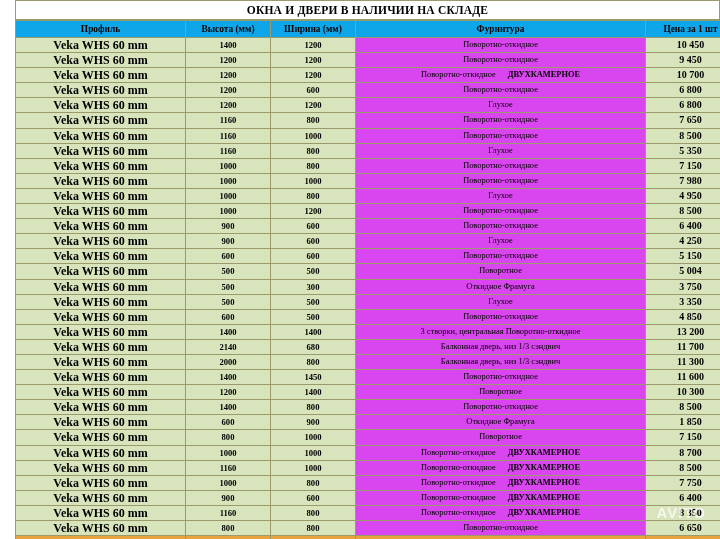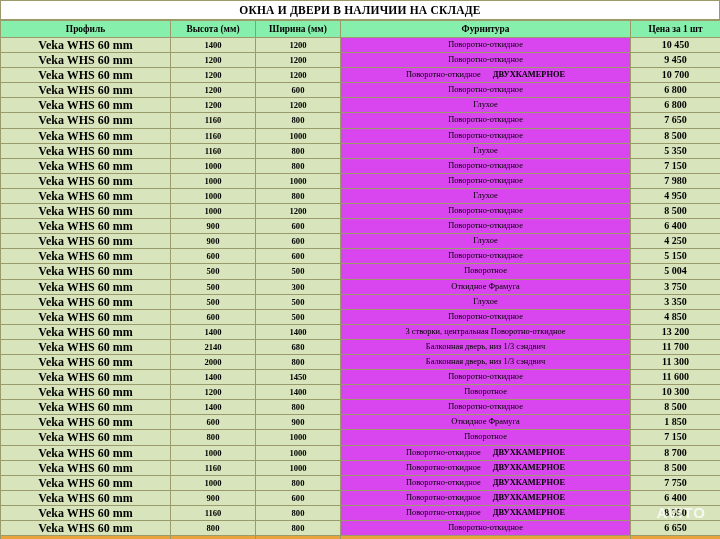--- a/index.html
+++ b/index.html
@@ -11,20 +11,21 @@
     height: 539px;
     background: #ffffff;
     font-family: "Liberation Serif", serif;
     overflow: hidden;
   }
   .sheet {
     width: 720px;
     height: 539px;
     position: relative;
     box-sizing: border-box;
+    padding-left: 15px;
   }
   .title-bar {
     height: 20px;
     background: #ffffff;
     border: 1px solid #9a9a6a;
     box-sizing: border-box;
     display: flex;
     align-items: center;
     justify-content: center;
     font-weight: bold;
@@ -42,21 +43,21 @@
     font-size: 8.6px;
     padding: 0;
     height: 14.1px;
     line-height: 14.1px;
     text-align: center;
     color: #000;
     overflow: hidden;
     white-space: nowrap;
   }
   thead th {
-    background: #86efac;
+    background: #0ea5e9;
     font-weight: bold;
     font-size: 9.4px;
     height: 16px;
     line-height: 16px;
   }
   td.profile {
     background: #d8e4bc;
     font-weight: bold;
     font-size: 12px;
   }

